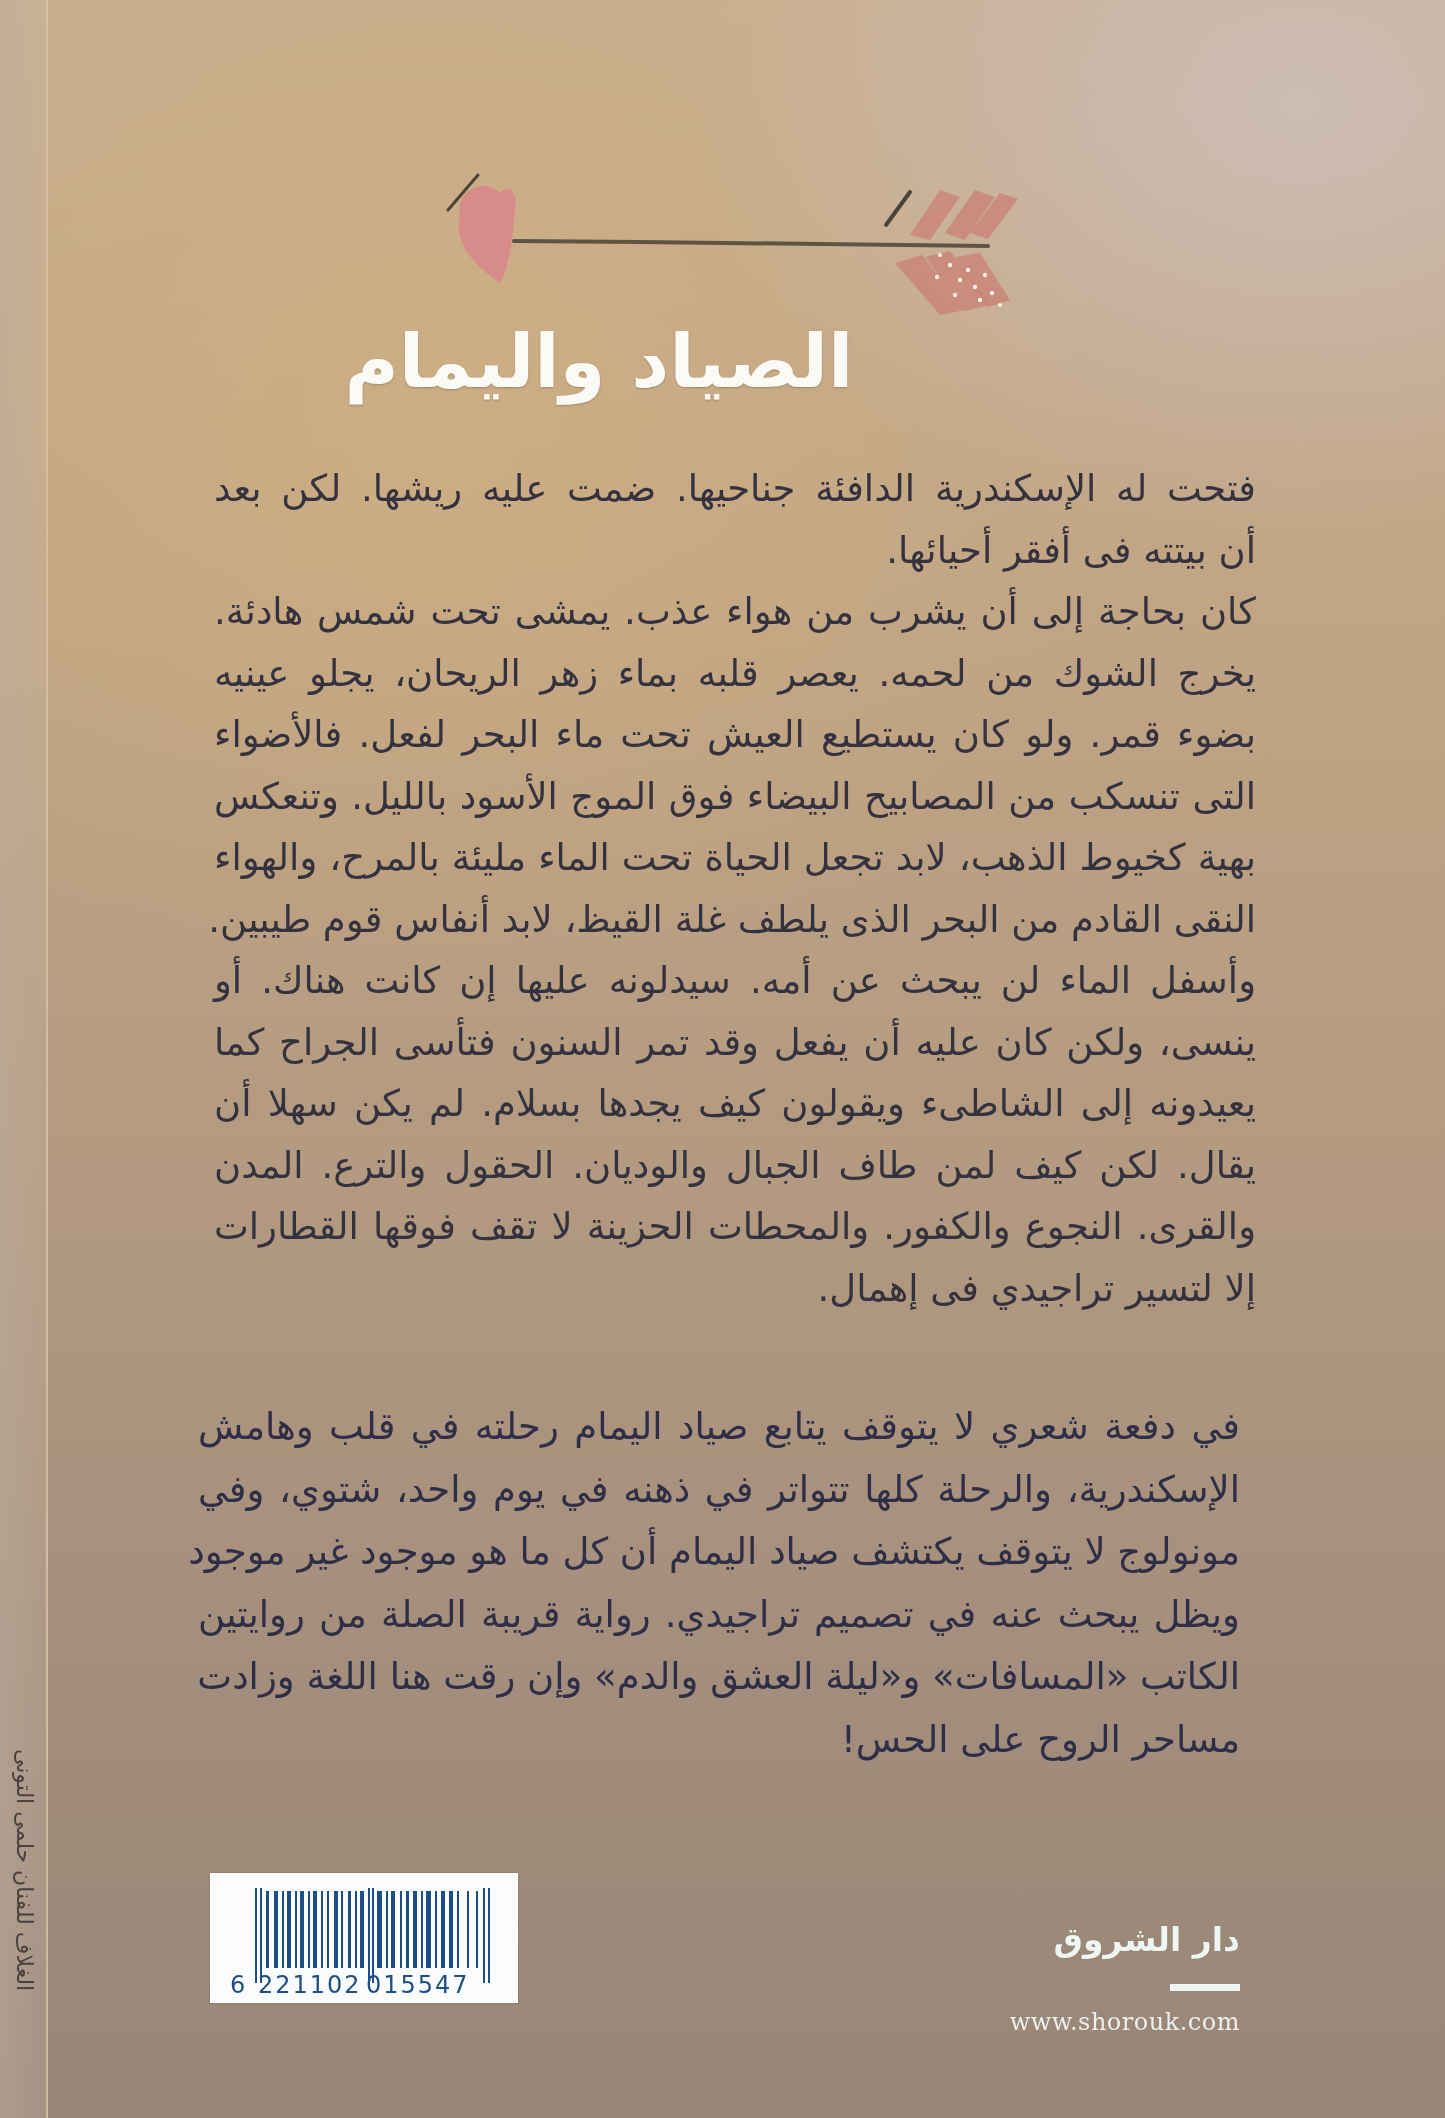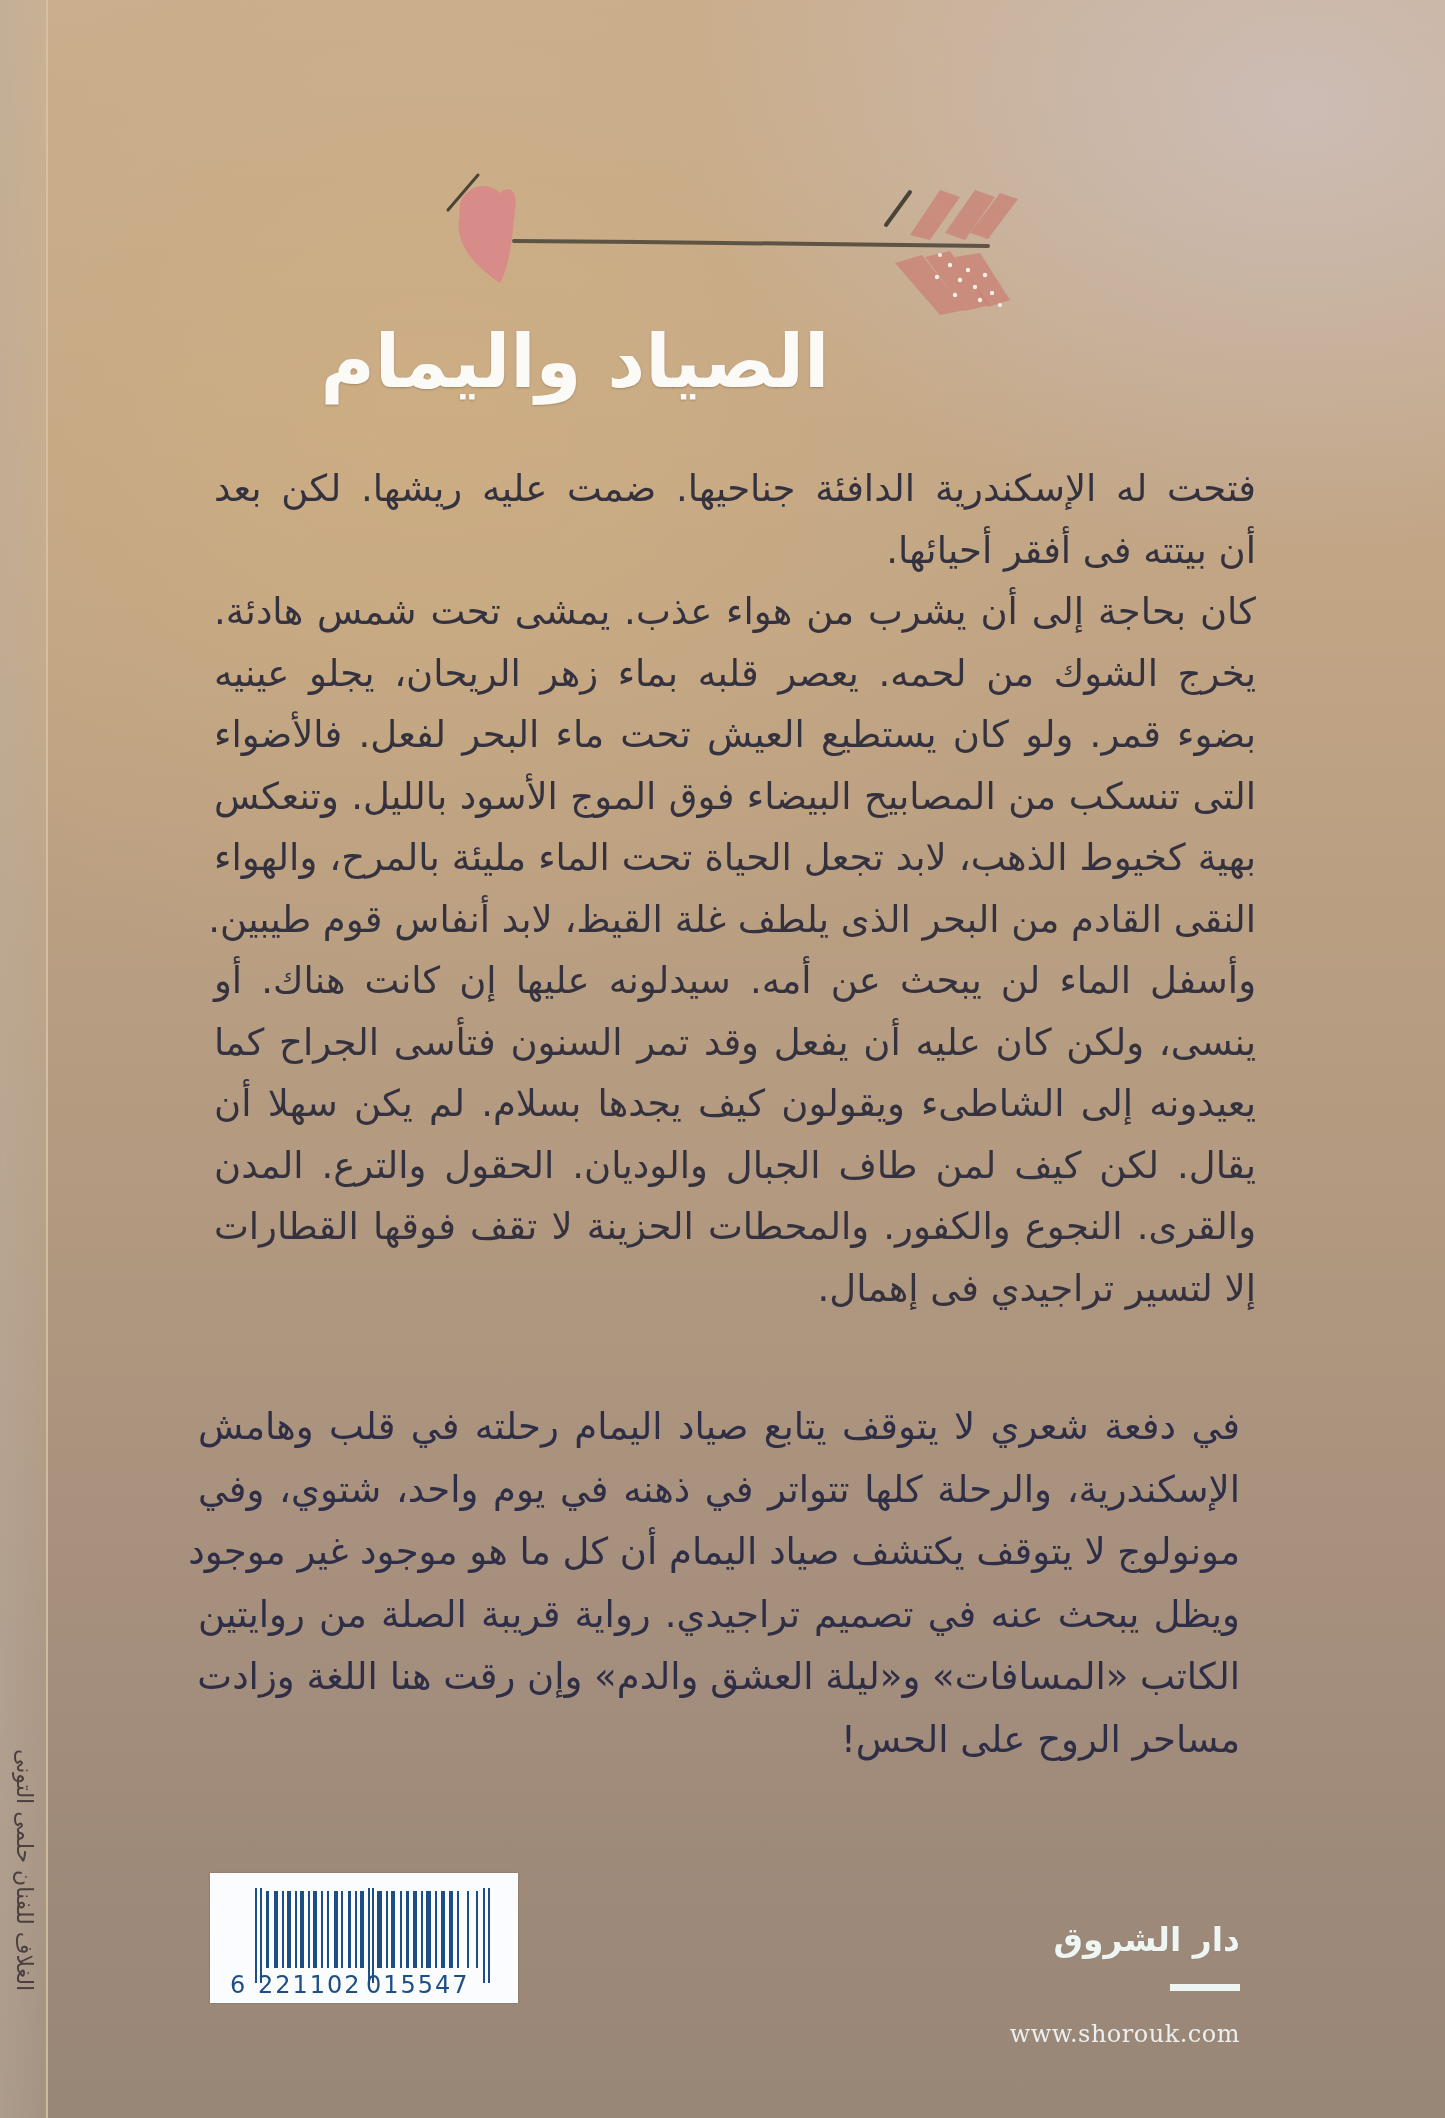--- a/index.html
+++ b/index.html
@@ -22,20 +22,21 @@
     white-space: nowrap; direction: rtl;
     font-size: 22px; color: #4a4040;
   }
   .arrow { position: absolute; left: 440px; top: 155px; width: 580px; height: 170px; }
   .title {
     position: absolute; left: 0; width: 1150px; top: 318px; text-align: center;
     direction: rtl; color: #fbfaf6;
     font-family: "DejaVu Sans", sans-serif; font-weight: bold;
     font-size: 74px; letter-spacing: 0px;
     text-shadow: 0 1px 2px rgba(90,70,50,0.35);
+    padding-left: 24px;
   }
   .para {
     position: absolute; left: 198px; width: 1042px; direction: rtl;
     text-align: justify; text-align-last: right;
     font-size: 37px; color: #35323f;
   }
   .para .line { height: 61.5px; line-height: 61.5px; white-space: nowrap; text-align-last: justify; text-align: justify; }
   .para .line.last { text-align-last: right; }
   .para1 { top: 458px; margin-left: 16px; }
   .para2 { top: 1396px; color: #2f2e47; }
@@ -58,21 +59,21 @@
     direction: rtl; font-weight: bold; font-size: 33px; color: #eef6f4;
     line-height: 44px; position: relative; display: inline-block;
     text-shadow: 0 0 1px rgba(0,0,0,0.2);
   }
   .publisher-name .kashida {
     display: inline-block; width: 70px; height: 7px; background: #eef6f4;
     vertical-align: 4px; margin-left: 0;
   }
   .publisher-url {
     font-family: "DejaVu Serif", serif; font-size: 24px; color: #eceff0;
-    margin-top: 14px; letter-spacing: 0.5px;
+    margin-top: 2px; letter-spacing: 0.5px;
   }
 </style>
 </head>
 <body>
 
 <div class="spine"></div>
 <div class="spine-credit">الغلاف للفنان حلمى التونى</div>
 
 <svg class="arrow" viewBox="0 0 580 170" xmlns="http://www.w3.org/2000/svg">
 

